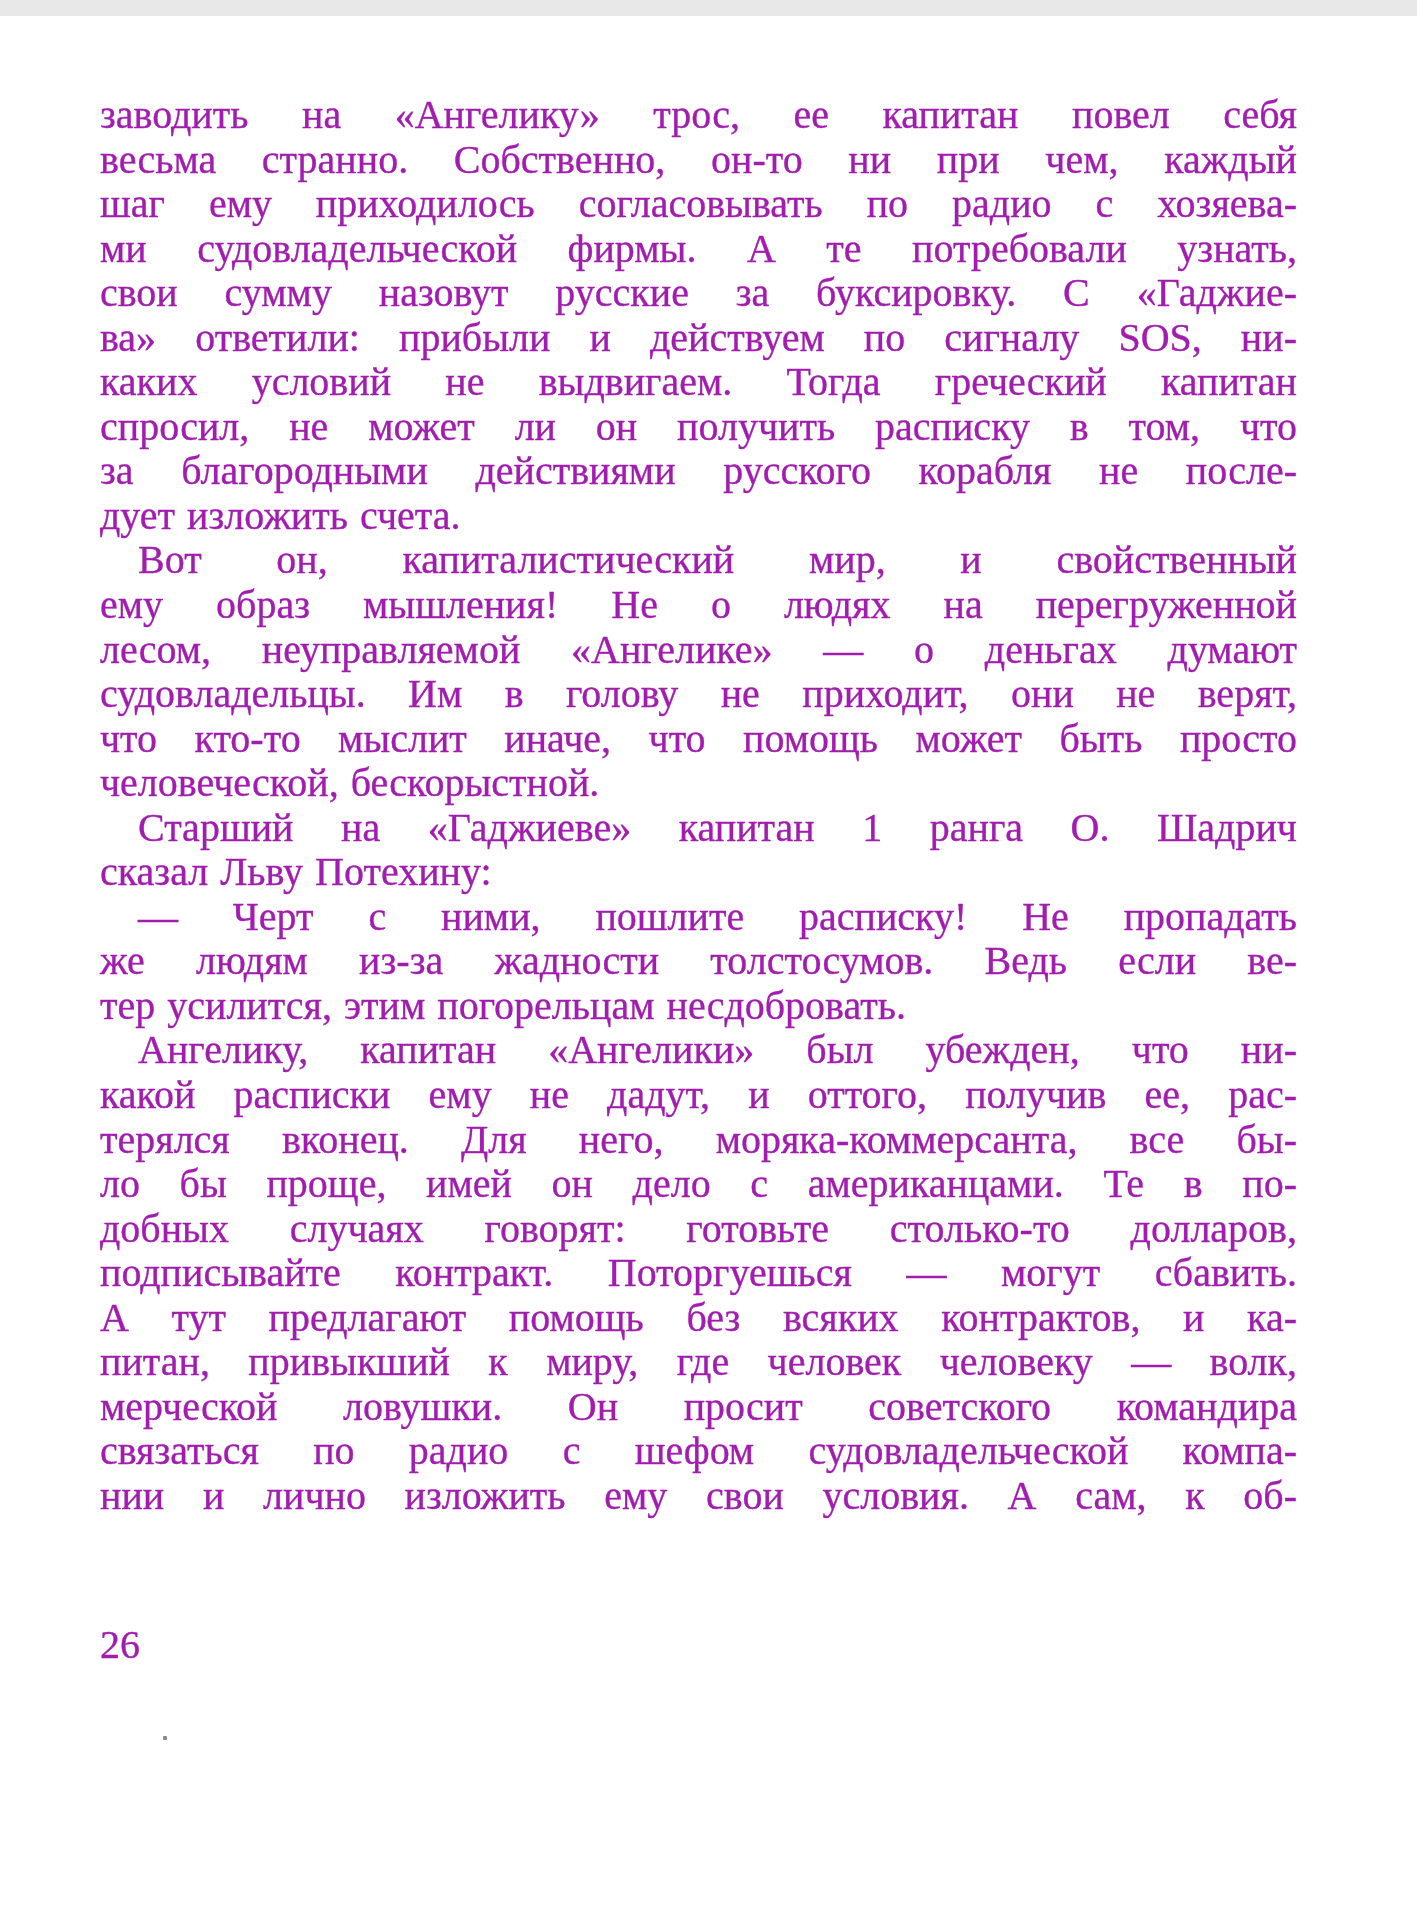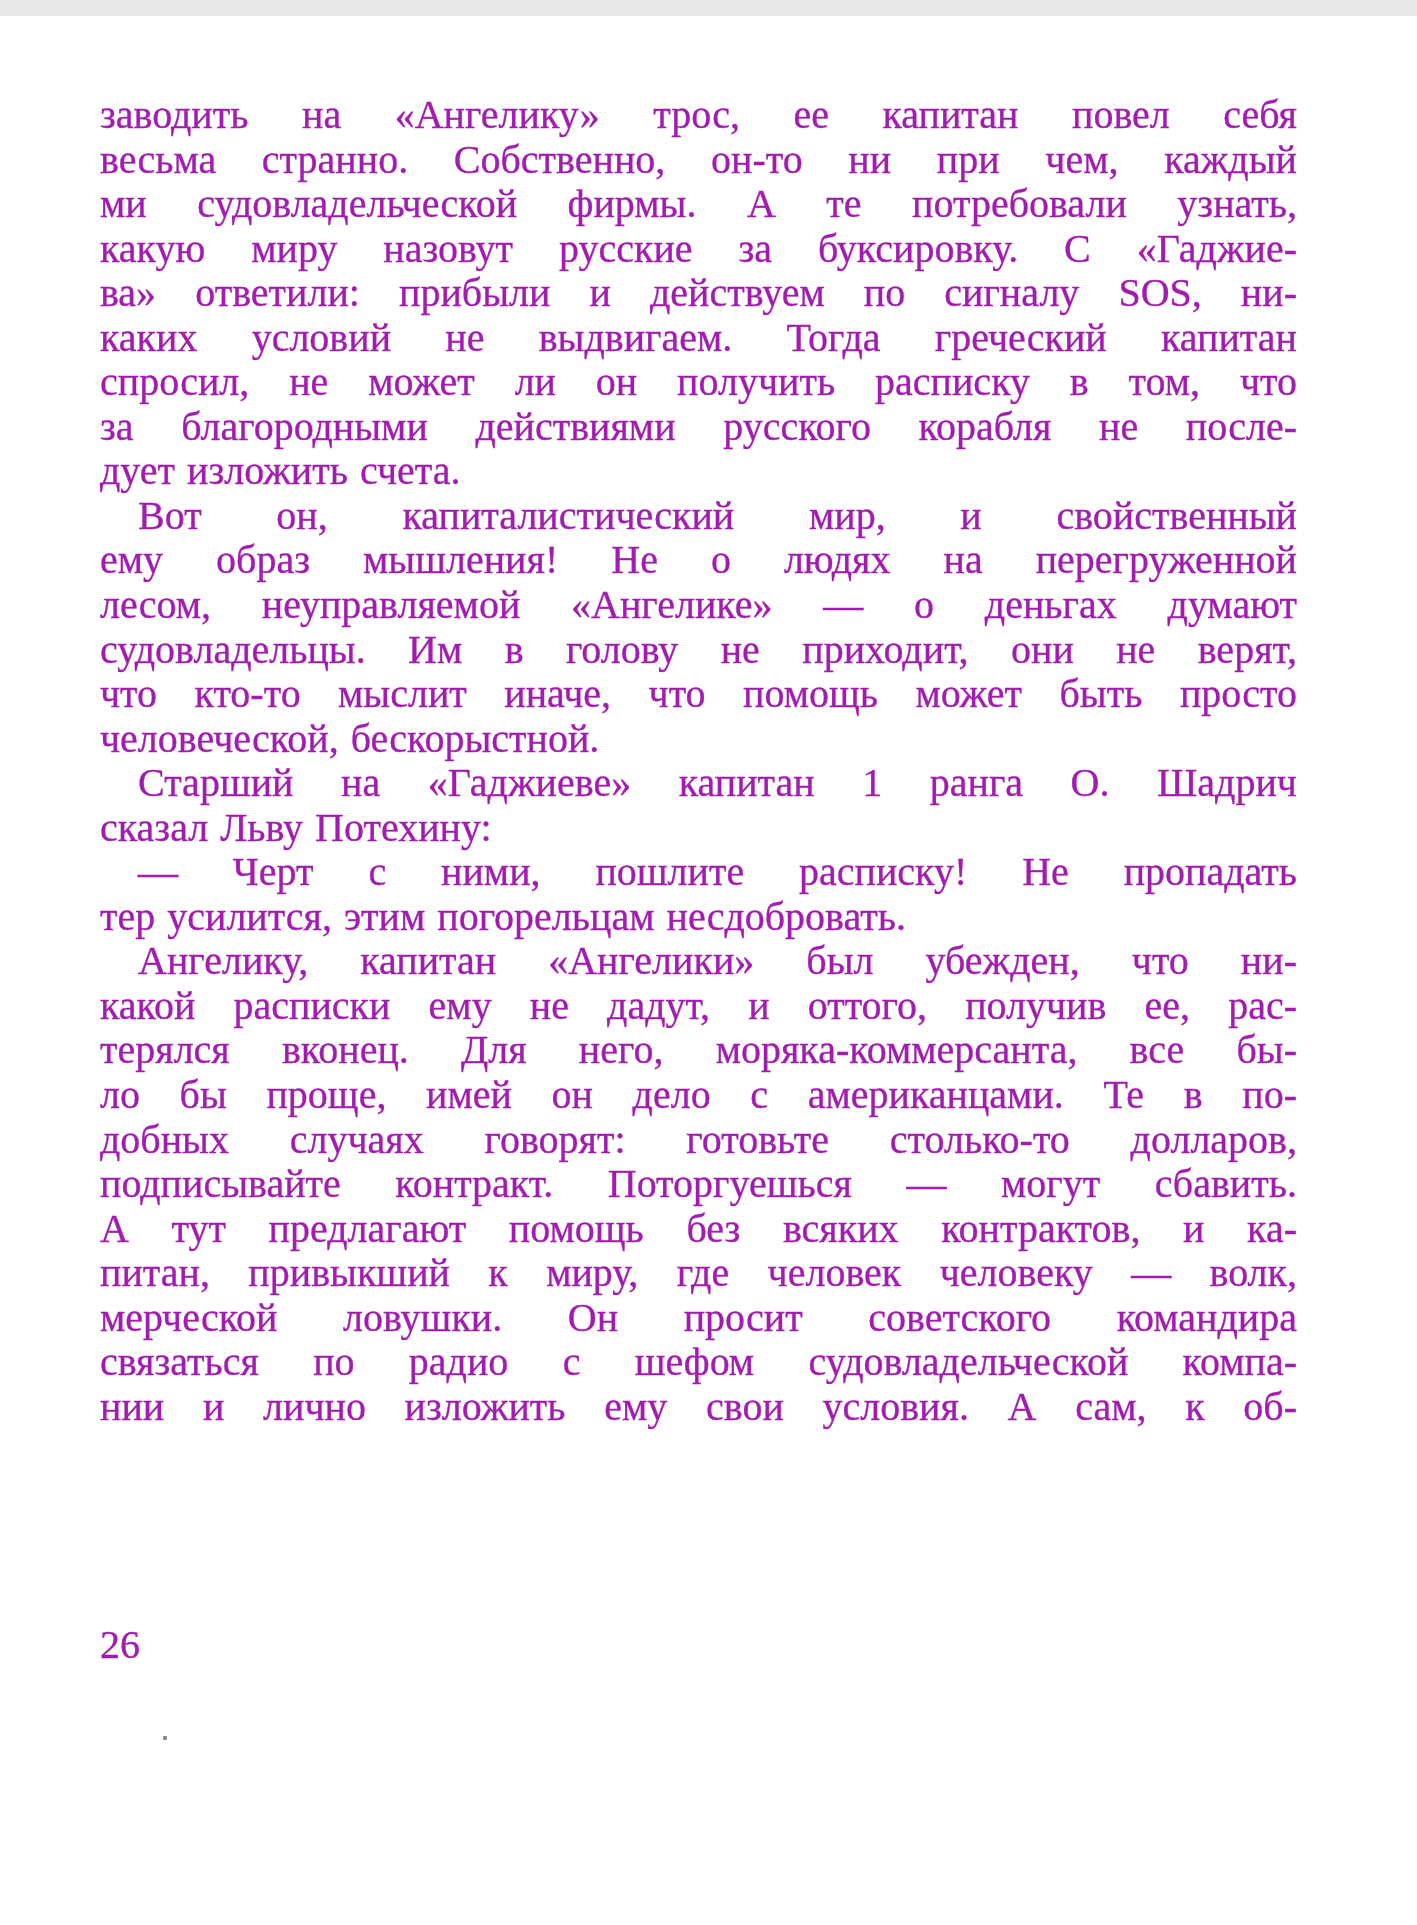--- a/index.html
+++ b/index.html
@@ -55,36 +55,38 @@
     border-radius: 1px;
   }
 </style>
 </head>
 <body>
 
 <div class="page">
   <div class="text-block">
     <div class="line">заводить на «Ангелику» трос, ее капитан повел себя</div>
     <div class="line">весьма странно. Собственно, он-то ни при чем, каждый</div>
+    <div class="line">шаг ему приходилось согласовывать по радио с хозяева-</div>
     <div class="line">ми судовладельческой фирмы. А те потребовали узнать,</div>
-    <div class="line">какую миру назовут русские за буксировку. С «Гаджие-</div>
+    <div class="line">свои сумму назовут русские за буксировку. С «Гаджие-</div>
     <div class="line">ва» ответили: прибыли и действуем по сигналу SOS, ни-</div>
     <div class="line">каких условий не выдвигаем. Тогда греческий капитан</div>
     <div class="line">спросил, не может ли он получить расписку в том, что</div>
     <div class="line">за благородными действиями русского корабля не после-</div>
     <div class="line pend">дует изложить счета.</div>
     <div class="line ind">Вот он, капиталистический мир, и свойственный</div>
     <div class="line">ему образ мышления! Не о людях на перегруженной</div>
     <div class="line">лесом, неуправляемой «Ангелике» — о деньгах думают</div>
     <div class="line">судовладельцы. Им в голову не приходит, они не верят,</div>
     <div class="line">что кто-то мыслит иначе, что помощь может быть просто</div>
     <div class="line pend">человеческой, бескорыстной.</div>
     <div class="line ind">Старший на «Гаджиеве» капитан 1 ранга О. Шадрич</div>
     <div class="line pend">сказал Льву Потехину:</div>
     <div class="line ind">— Черт с ними, пошлите расписку! Не пропадать</div>
+    <div class="line">же людям из-за жадности толстосумов. Ведь если ве-</div>
     <div class="line pend">тер усилится, этим погорельцам несдобровать.</div>
     <div class="line ind">Ангелику, капитан «Ангелики» был убежден, что ни-</div>
     <div class="line">какой расписки ему не дадут, и оттого, получив ее, рас-</div>
     <div class="line">терялся вконец. Для него, моряка-коммерсанта, все бы-</div>
     <div class="line">ло бы проще, имей он дело с американцами. Те в по-</div>
     <div class="line">добных случаях говорят: готовьте столько-то долларов,</div>
     <div class="line">подписывайте контракт. Поторгуешься — могут сбавить.</div>
     <div class="line">А тут предлагают помощь без всяких контрактов, и ка-</div>
     <div class="line">питан, привыкший к миру, где человек человеку — волк,</div>
     <div class="line">мерческой ловушки. Он просит советского командира</div>

